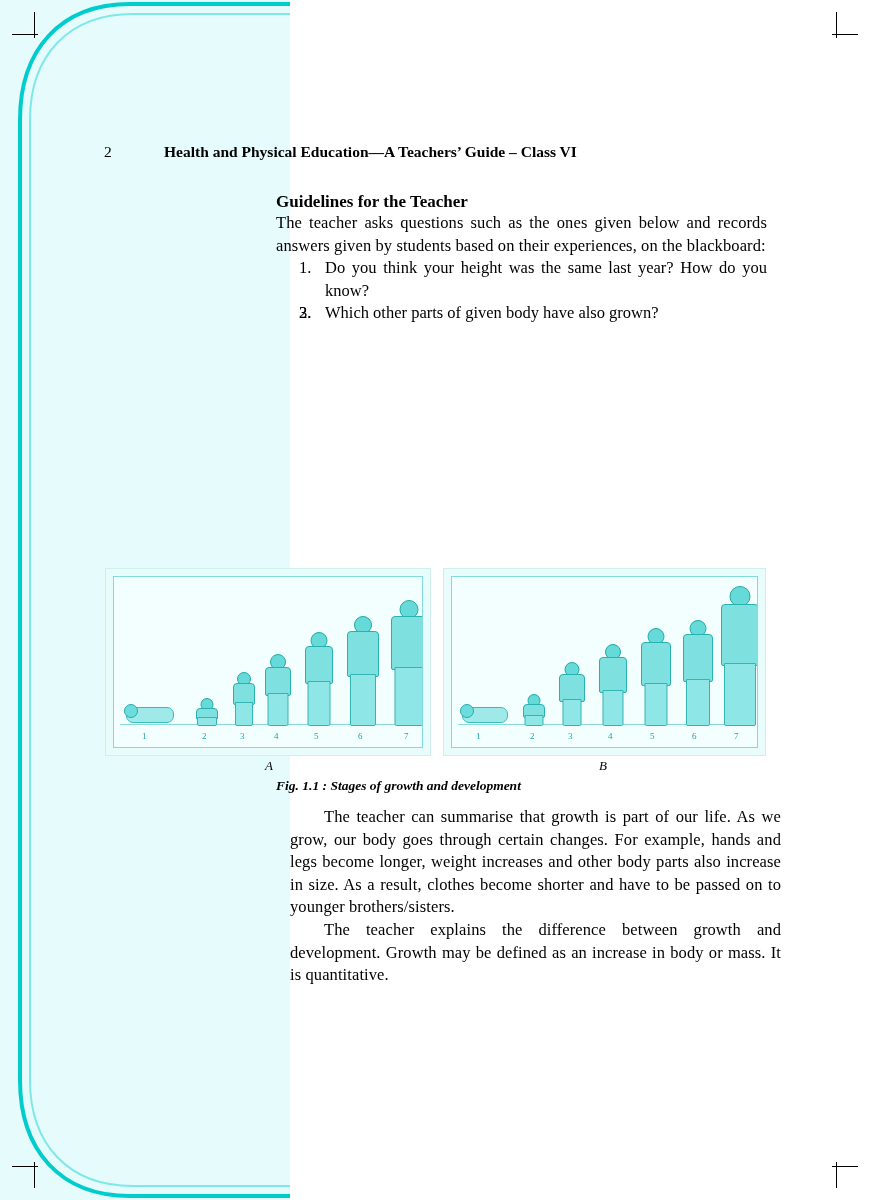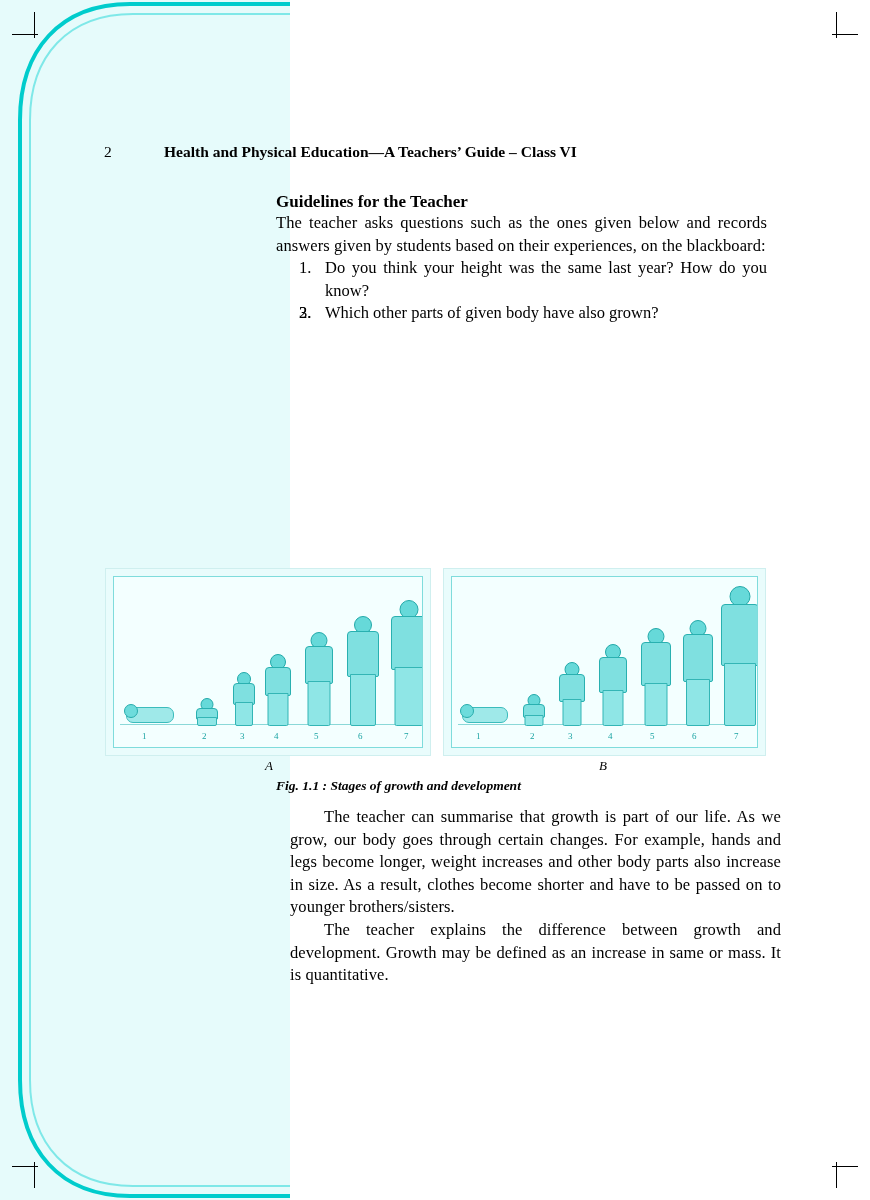--- a/index.html
+++ b/index.html
@@ -419,16 +419,16 @@
 
   <div class="fig-labels">
     <div class="fig-label" style="left:160px;">A</div>
     <div class="fig-label" style="left:494px;">B</div>
   </div>
 
   <div class="fig-caption">Fig. 1.1 : Stages of growth and development</div>
 
   <div class="col2">
     <p class="body hang">The teacher can summarise that growth is part of our life. As we grow, our body goes through certain changes. For example, hands and legs become longer, weight increases and other body parts also increase in size. As a result, clothes become shorter and have to be passed on to younger brothers/sisters.</p>
-    <p class="body hang">The teacher explains the difference between growth and development. Growth may be defined as an increase in same or mass. It is quantitative.</p>
+    <p class="body hang">The teacher explains the difference between growth and development. Growth may be defined as an increase in body or mass. It is quantitative.</p>
   </div>
 
 </div>
 
 </body></html>

